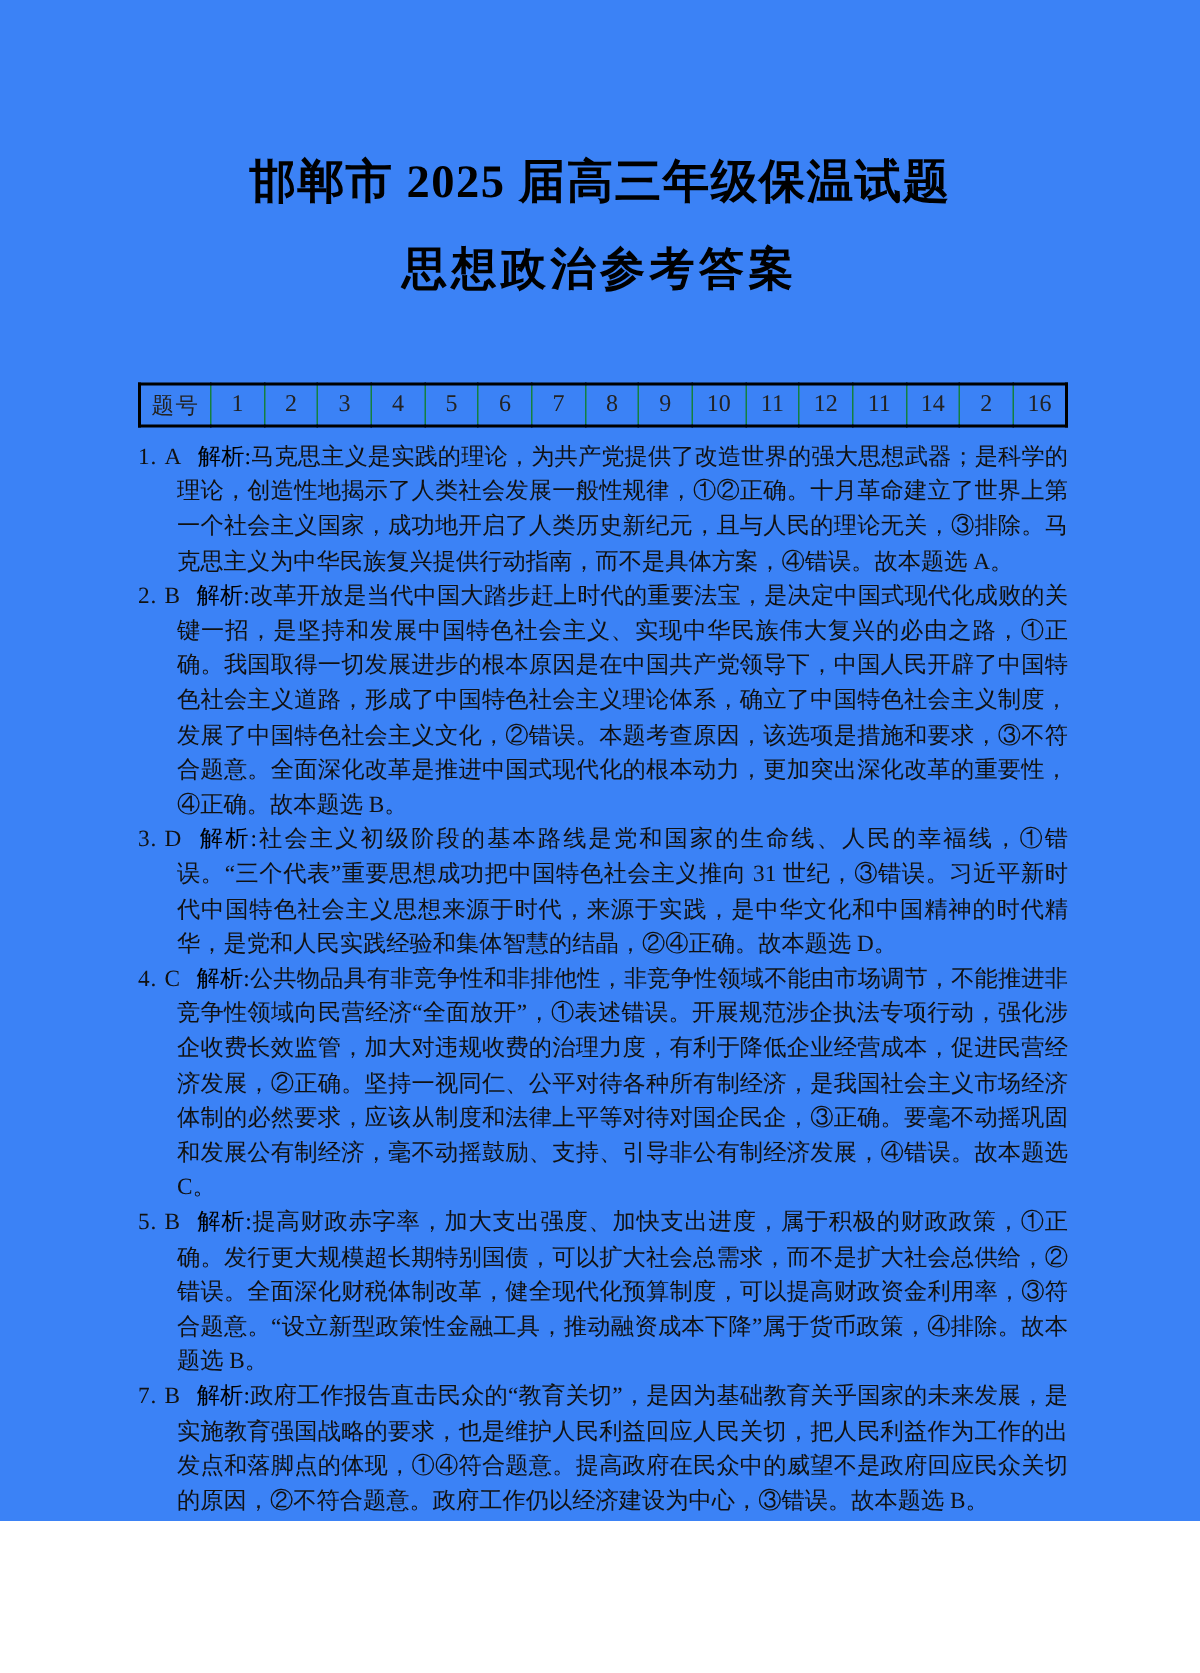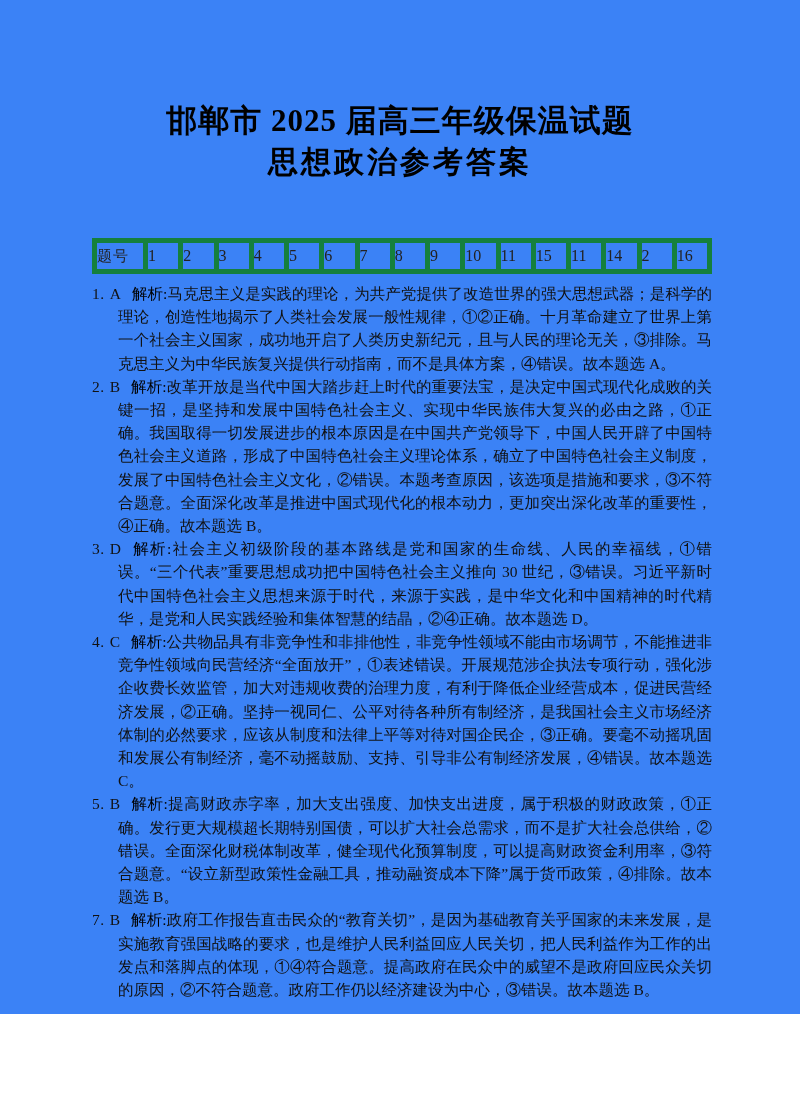--- a/index.html
+++ b/index.html
@@ -24,36 +24,37 @@
   .title1 {
     font-size: 31px;
     font-weight: 700;
     color: #000;
     letter-spacing: 1px;
   }
   .title2 {
     font-size: 30px;
     font-weight: 700;
     color: #000;
+    margin-top: 17px;
     letter-spacing: 3px;
   }
   .content {
     margin-left: 92px;
     margin-right: 88px; 
   }
   table.answer-table {
     width: 100%;
     border-collapse: collapse;
     table-layout: fixed;
     margin-top: 55px;
     border: 2px solid #000;
   }
   table.answer-table td {
-    border: 5px solid #15803d;
-    text-align: left;
+    border: 1px solid #15803d;
+    text-align: center;
     vertical-align: middle;
     height: 26px;
     font-size: 16px;
     padding: 0;
     color: #222;
   }
   table.answer-table td.hd {
     width: 46px;
     font-size: 15px;
     letter-spacing: 1px;
@@ -101,32 +102,32 @@
         <td>2</td>
         <td>3</td>
         <td>4</td>
         <td>5</td>
         <td>6</td>
         <td>7</td>
         <td>8</td>
         <td>9</td>
         <td>10</td>
         <td>11</td>
-        <td>15</td>
+        <td>12</td>
         <td>11</td>
         <td>14</td>
         <td>2</td>
         <td>16</td>
       </tr>
     </tbody>
       </table>
 
     <div class="explanations">
       <p class="exp"><span class="num">1.</span><span class="ans">A</span><span class="label">解析:</span><span class="text">马克思主义是实践的理论，为共产党提供了改造世界的强大思想武器；是科学的理论，创造性地揭示了人类社会发展一般性规律，①②正确。十月革命建立了世界上第一个社会主义国家，成功地开启了人类历史新纪元，且与人民的理论无关，③排除。马克思主义为中华民族复兴提供行动指南，而不是具体方案，④错误。故本题选 A。</span></p>
       <p class="exp"><span class="num">2.</span><span class="ans">B</span><span class="label">解析:</span><span class="text">改革开放是当代中国大踏步赶上时代的重要法宝，是决定中国式现代化成败的关键一招，是坚持和发展中国特色社会主义、实现中华民族伟大复兴的必由之路，①正确。我国取得一切发展进步的根本原因是在中国共产党领导下，中国人民开辟了中国特色社会主义道路，形成了中国特色社会主义理论体系，确立了中国特色社会主义制度，发展了中国特色社会主义文化，②错误。本题考查原因，该选项是措施和要求，③不符合题意。全面深化改革是推进中国式现代化的根本动力，更加突出深化改革的重要性，④正确。故本题选 B。</span></p>
-      <p class="exp"><span class="num">3.</span><span class="ans">D</span><span class="label">解析:</span><span class="text">社会主义初级阶段的基本路线是党和国家的生命线、人民的幸福线，①错误。“三个代表”重要思想成功把中国特色社会主义推向 30 世纪，③错误。习近平新时代中国特色社会主义思想来源于时代，来源于实践，是中华文化和中国精神的时代精华，是党和人民实践经验和集体智慧的结晶，②④正确。故本题选 D。</span></p>
+      <p class="exp"><span class="num">3.</span><span class="ans">D</span><span class="label">解析:</span><span class="text">社会主义初级阶段的基本路线是党和国家的生命线、人民的幸福线，①错误。“三个代表”重要思想成功把中国特色社会主义推向 31 世纪，③错误。习近平新时代中国特色社会主义思想来源于时代，来源于实践，是中华文化和中国精神的时代精华，是党和人民实践经验和集体智慧的结晶，②④正确。故本题选 D。</span></p>
       <p class="exp"><span class="num">4.</span><span class="ans">C</span><span class="label">解析:</span><span class="text">公共物品具有非竞争性和非排他性，非竞争性领域不能由市场调节，不能推进非竞争性领域向民营经济“全面放开”，①表述错误。开展规范涉企执法专项行动，强化涉企收费长效监管，加大对违规收费的治理力度，有利于降低企业经营成本，促进民营经济发展，②正确。坚持一视同仁、公平对待各种所有制经济，是我国社会主义市场经济体制的必然要求，应该从制度和法律上平等对待对国企民企，③正确。要毫不动摇巩固和发展公有制经济，毫不动摇鼓励、支持、引导非公有制经济发展，④错误。故本题选 C。</span></p>
       <p class="exp"><span class="num">5.</span><span class="ans">B</span><span class="label">解析:</span><span class="text">提高财政赤字率，加大支出强度、加快支出进度，属于积极的财政政策，①正确。发行更大规模超长期特别国债，可以扩大社会总需求，而不是扩大社会总供给，②错误。全面深化财税体制改革，健全现代化预算制度，可以提高财政资金利用率，③符合题意。“设立新型政策性金融工具，推动融资成本下降”属于货币政策，④排除。故本题选 B。</span></p>
       <p class="exp"><span class="num">7.</span><span class="ans">B</span><span class="label">解析:</span><span class="text">政府工作报告直击民众的“教育关切”，是因为基础教育关乎国家的未来发展，是实施教育强国战略的要求，也是维护人民利益回应人民关切，把人民利益作为工作的出发点和落脚点的体现，①④符合题意。提高政府在民众中的威望不是政府回应民众关切的原因，②不符合题意。政府工作仍以经济建设为中心，③错误。故本题选 B。</span></p>
     </div>
 
   </div>
 </div>
 
 </body></html>

